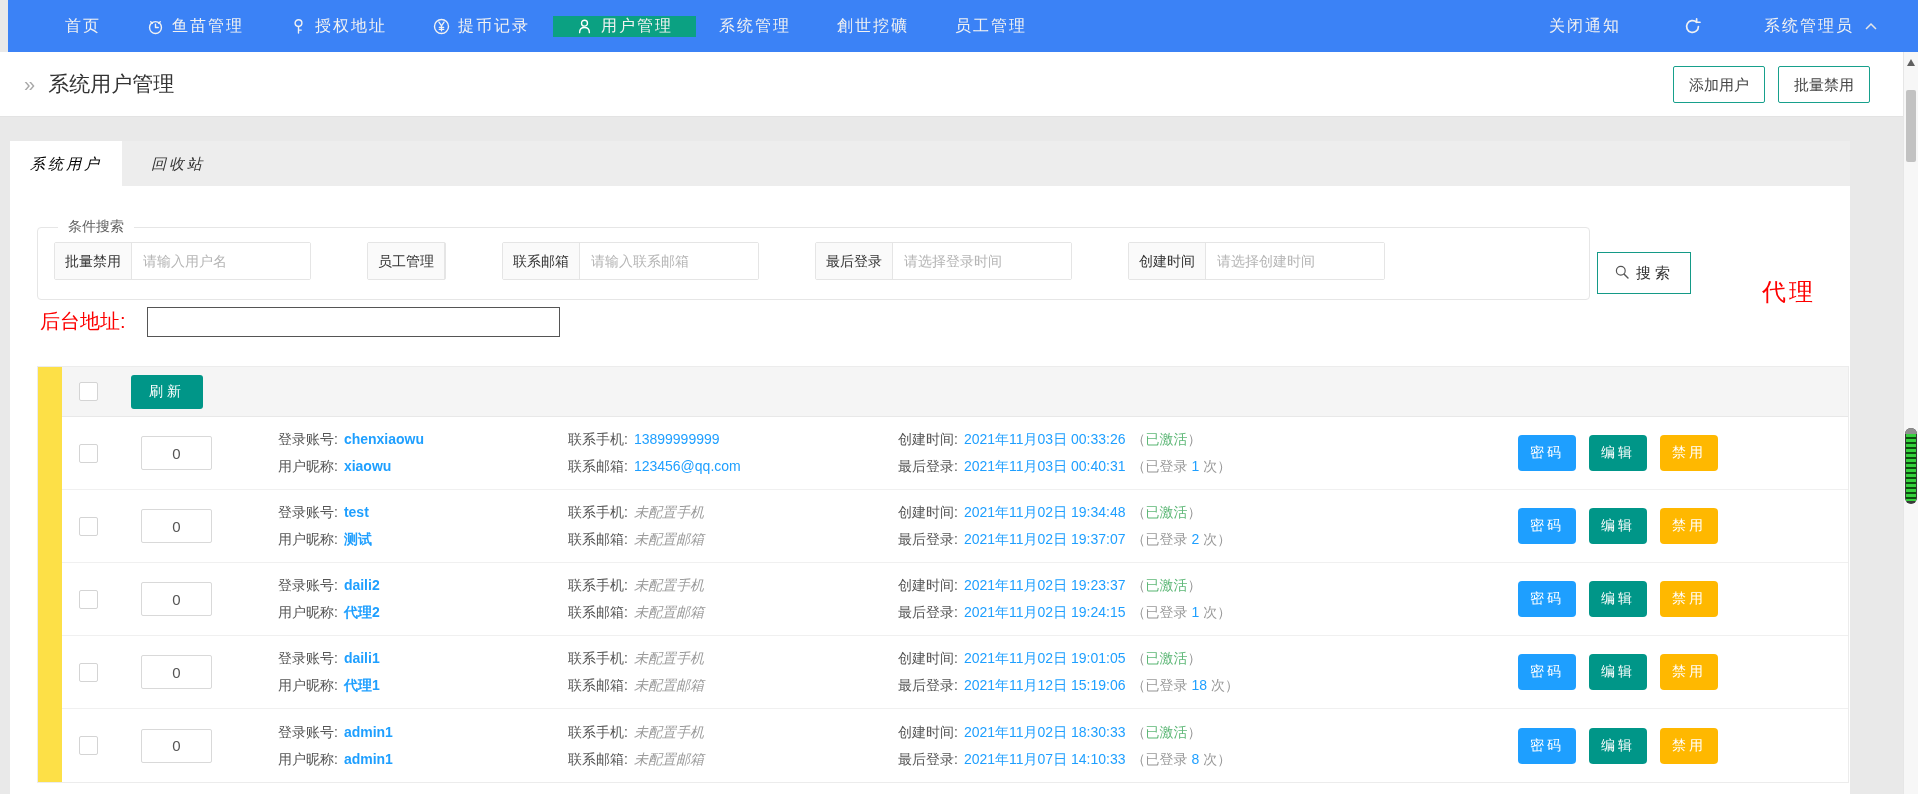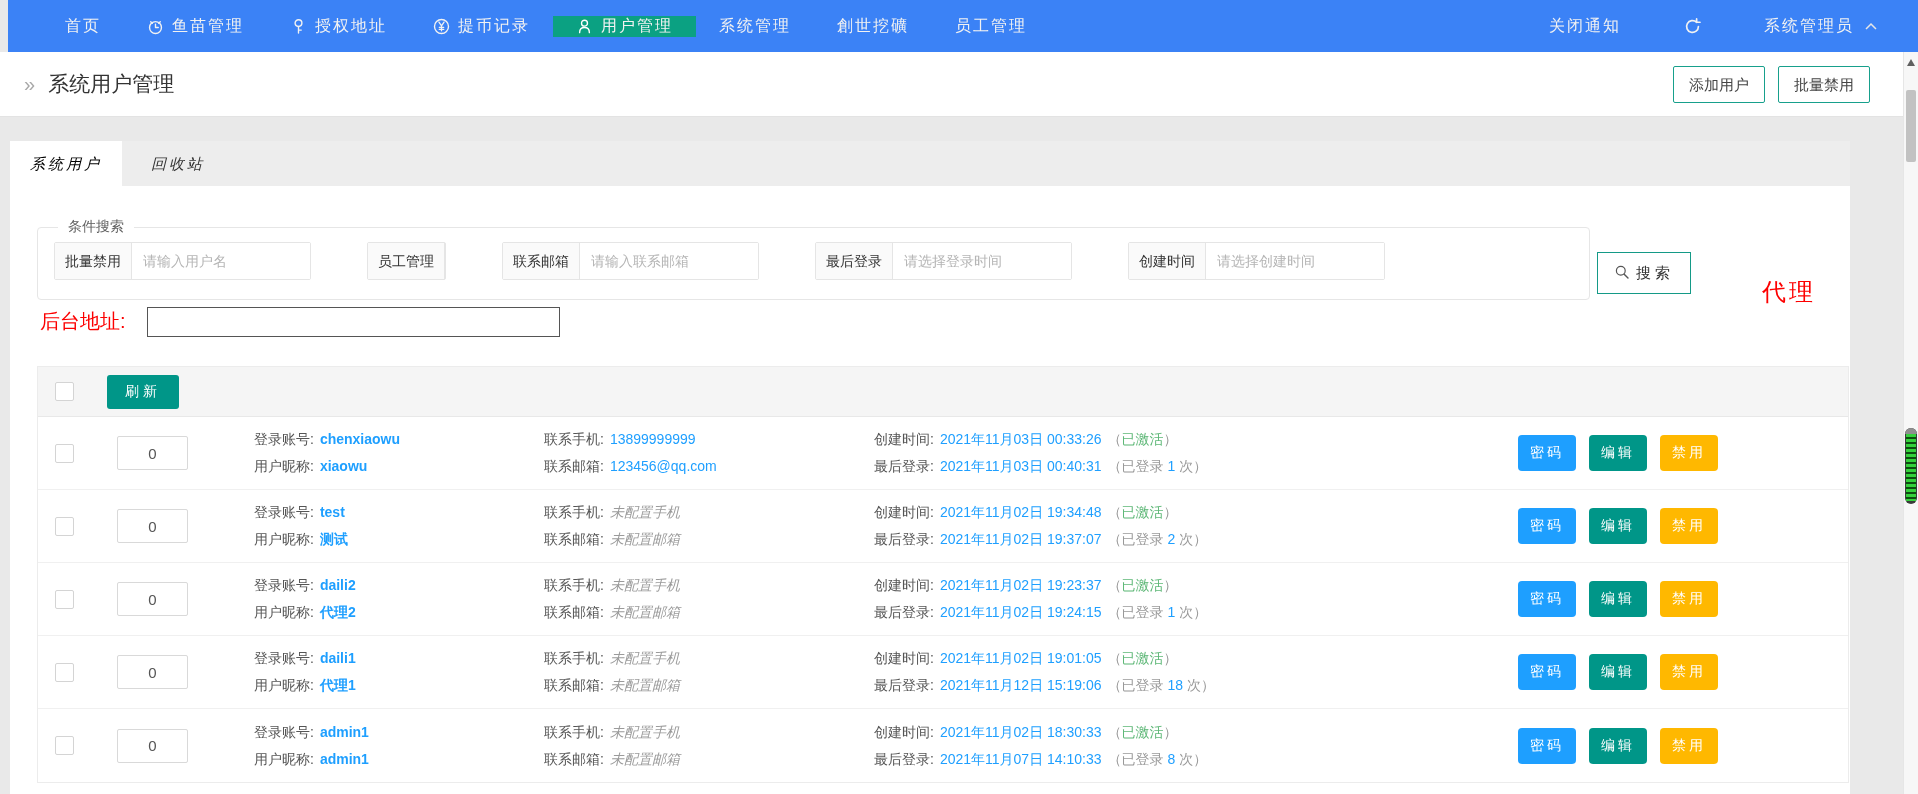--- a/index.html
+++ b/index.html
@@ -52,21 +52,21 @@
     letter-spacing:4px; color:#333; cursor:pointer; display:flex; align-items:center;
     justify-content:center; gap:6px; font-family:inherit; }
   .agent-note { position:absolute; left:1752px; top:70px; font-size:24px; color:#fd0000;
     letter-spacing:3px;margin-top:20px; }
   .backend-label { position:absolute; left:30px; top:122px; font-size:20px; color:#fc0000; }
   .backend-input { position:absolute; left:137px; top:121px; width:413px; height:30px;
     border:1px solid #555; background:#fff; font-size:14px; padding:0 8px; outline:none;
     font-family:inherit; }
   
   .table-block { position:absolute; left:27px; top:180px; width:1812px;
-    border:1px solid #ececec; background:#eab308; }
+    border:1px solid #ececec; background:#fde047;padding-left:24px; }
   .thead { height:50px; background:#f5f5f5; border-bottom:1px solid #e8e8e8;
     display:flex; align-items:center; }
   .cb { width:19px; height:19px; background:#fff; border:1px solid #d4d4d4;
     border-radius:2px; margin-left:17px; flex:none; cursor:pointer; }
   .refresh-btn { margin-left:33px; width:72px; height:34px; background:#009688; color:#fff;
     border:none; border-radius:3px; font-size:14px; letter-spacing:4px; cursor:pointer;
     font-family:inherit; }
   .trow { height:73px; display:flex; align-items:center; border-bottom:1px solid #f0f0f0;
     background:#fff; }
   .trow:last-child { border-bottom:none; }

